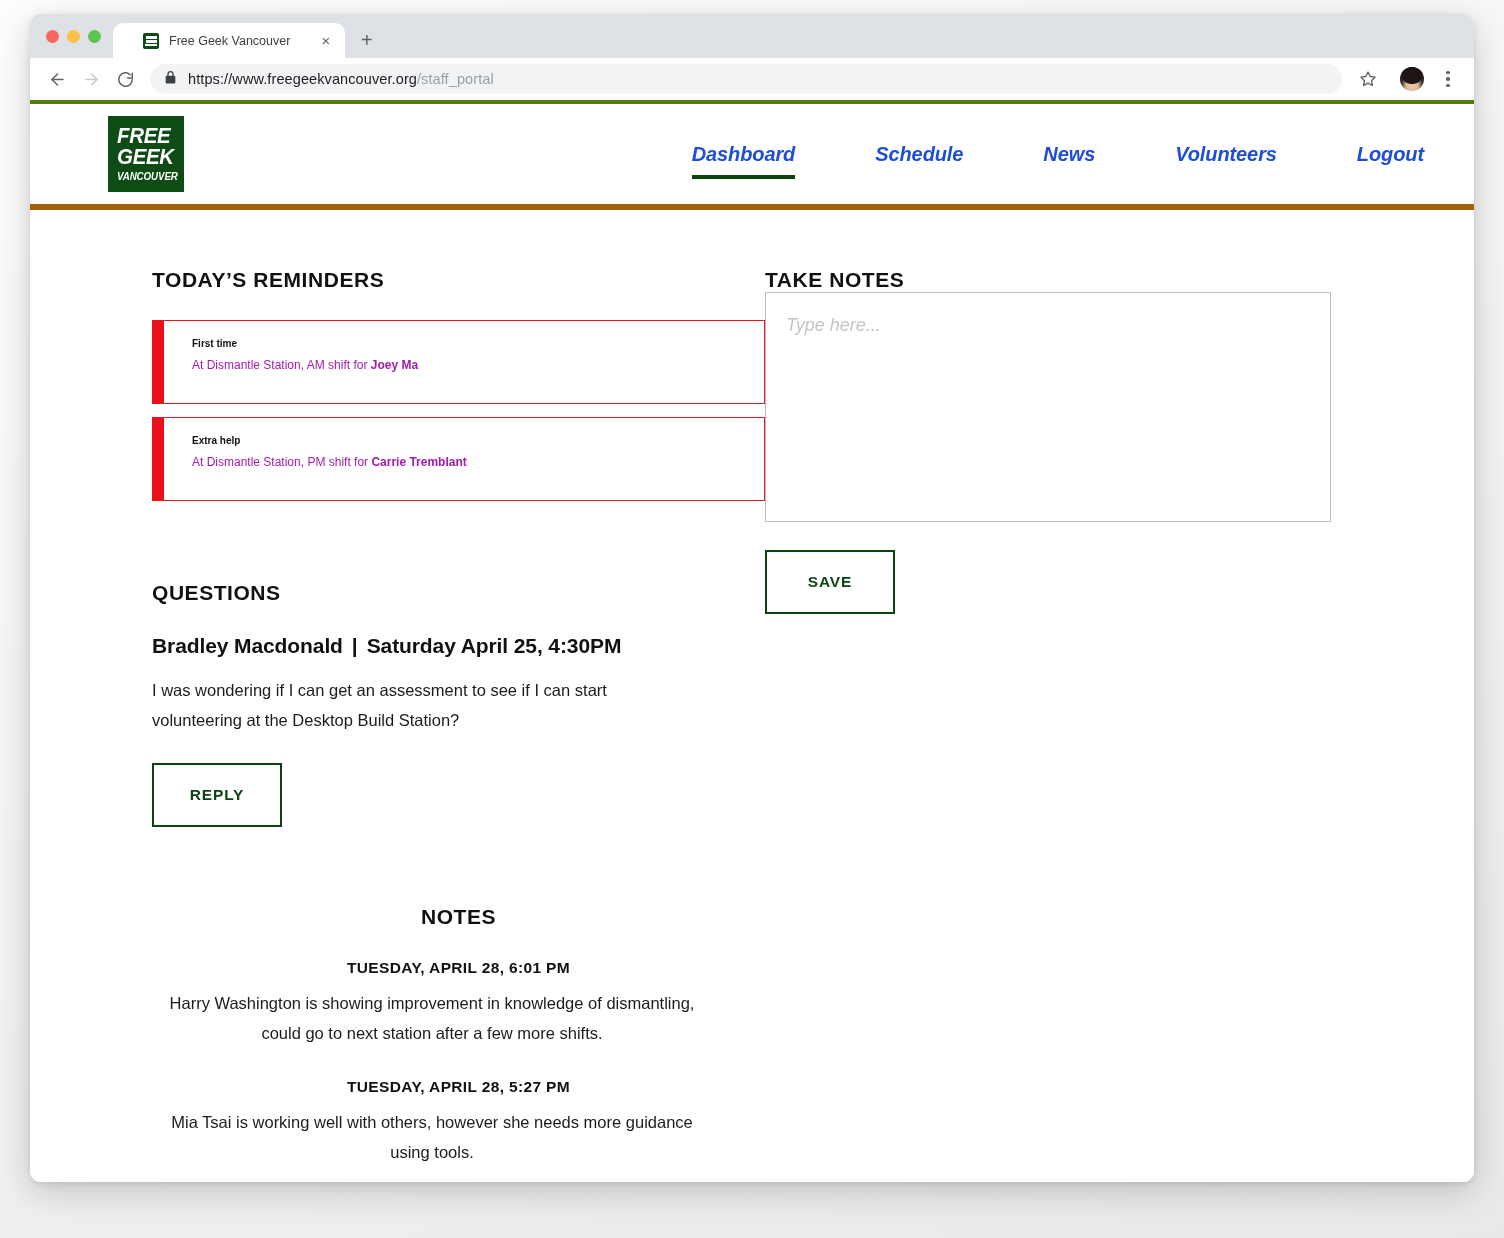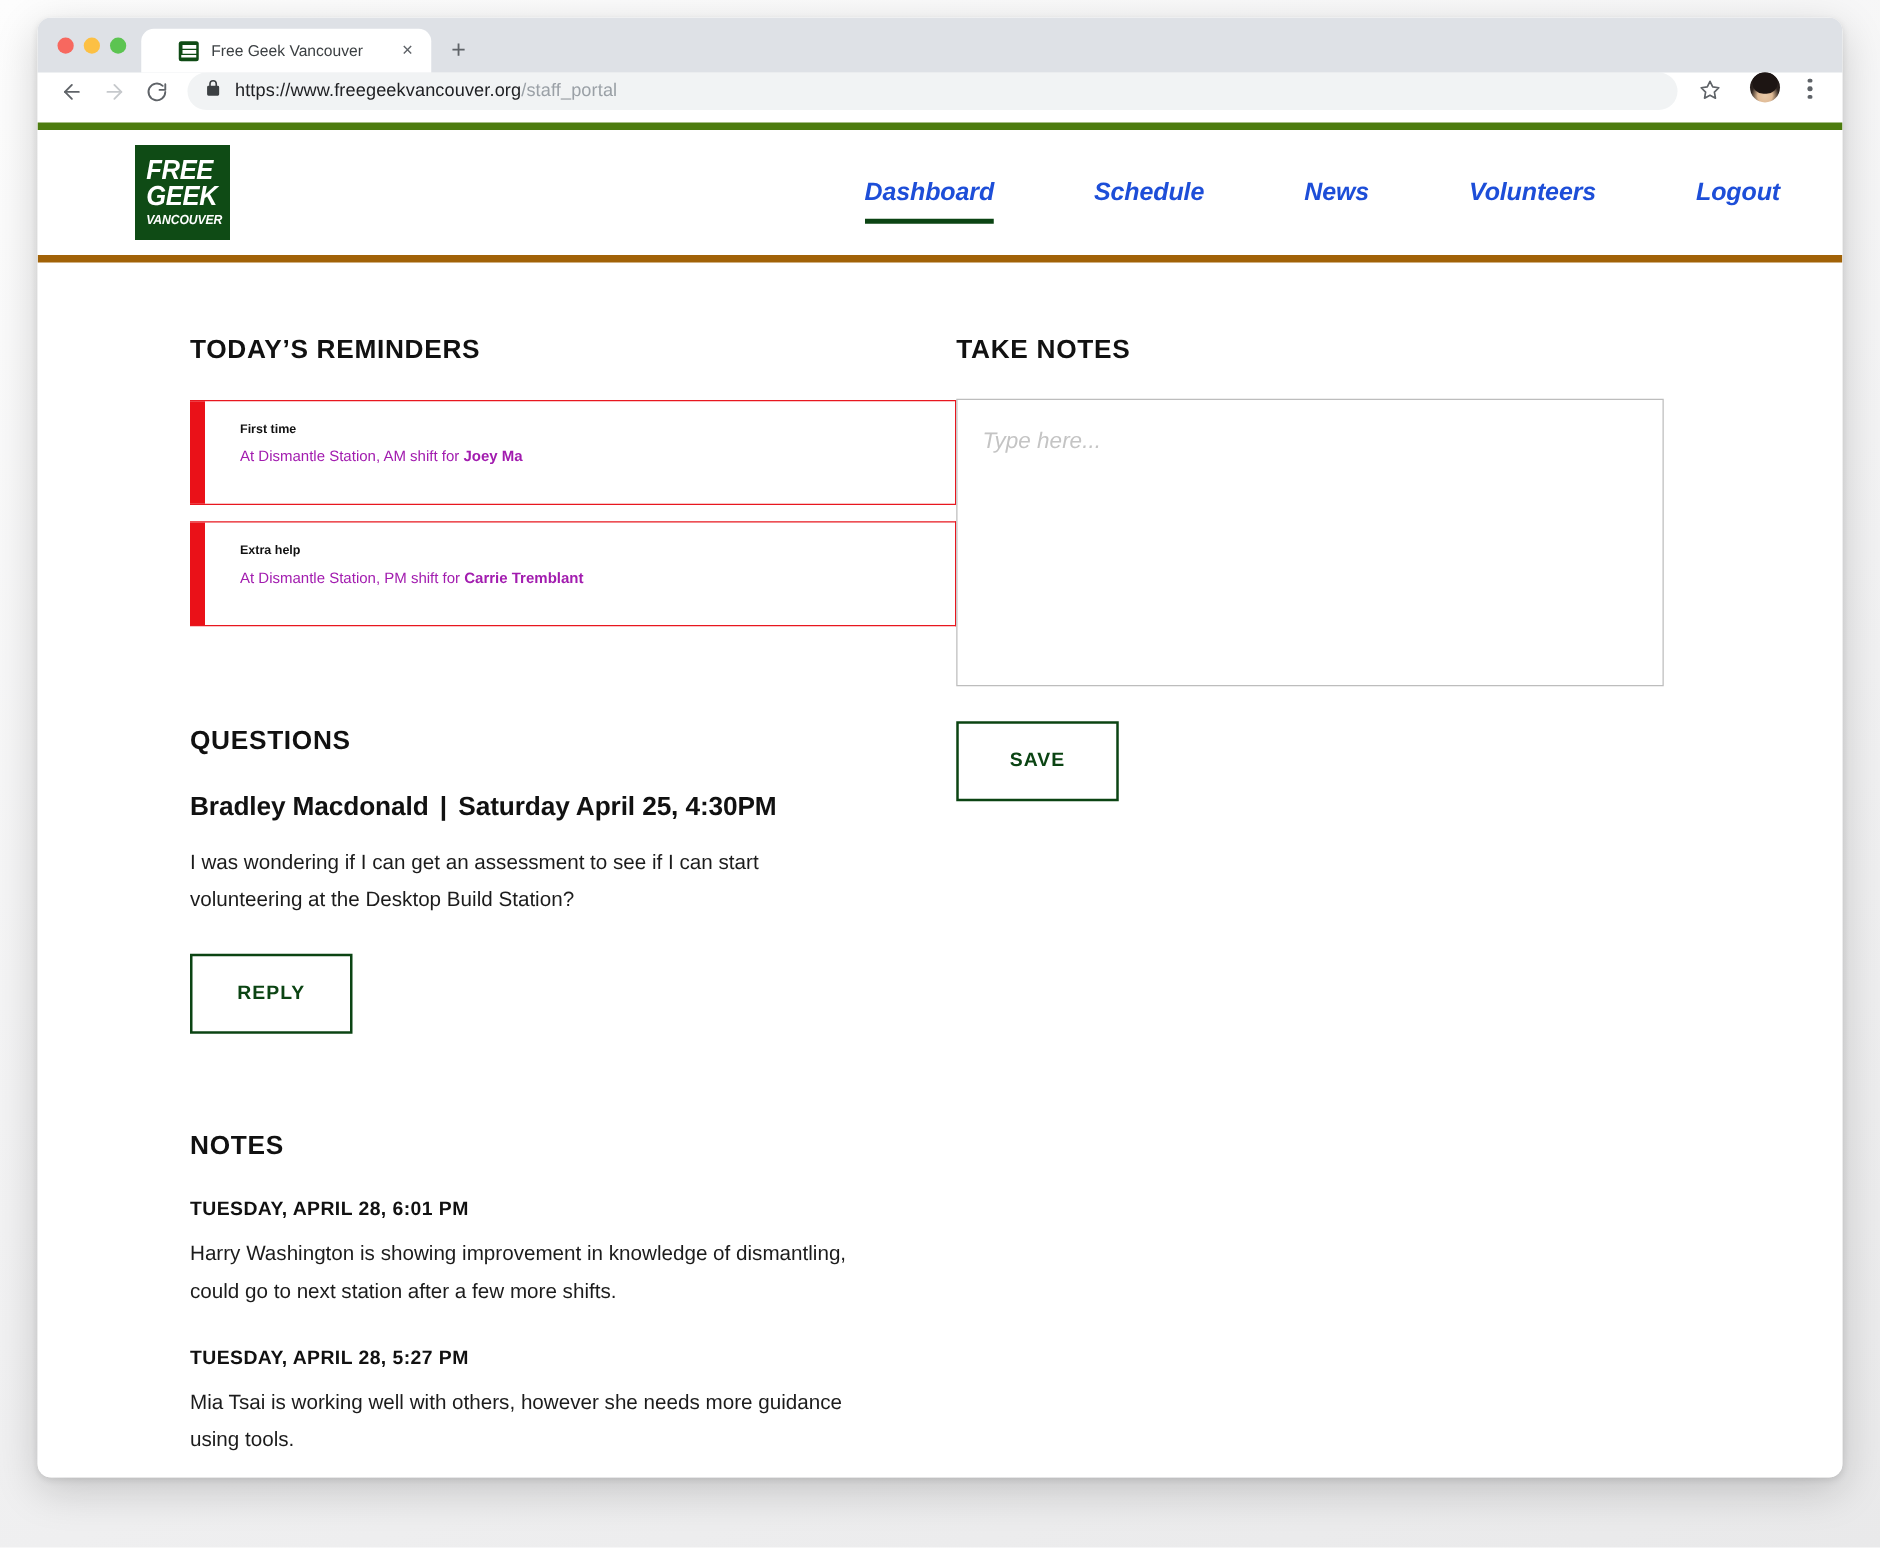--- a/index.html
+++ b/index.html
@@ -117,24 +117,25 @@
     margin: 0 0 8px 16px;
     cursor: pointer;
     font-weight: 300;
   }
 
   
   .toolbar {
     height: 46px;
     background: #ffffff;
     display: flex;
+    align-items: center;
     padding: 0 16px 0 12px;
     gap: 4px;
     flex: none;
-    border-bottom: 6px solid #4d7c0f;
+    border-bottom: 4px solid #4d7c0f;
   }
 
   .nav-btn {
     width: 30px; height: 30px;
     display: flex; align-items: center; justify-content: center;
     color: #5f6368;
     border-radius: 50%;
     cursor: pointer;
     flex: none;
   }
@@ -359,41 +360,40 @@
     background: #ffffff;
     color: #0b4413;
     font-family: Liberation Sans, sans-serif;
     font-size: 15.5px;
     font-weight: 700;
     letter-spacing: 0.8px;
     cursor: pointer;
   }
 
   
-  .notes-list { margin-top: 78px; }
+  .notes-list { margin-top: 78px; text-align: center; }
   .note-item { margin-top: 30px; }
   .note-date {
     font-size: 15.5px;
     font-weight: 700;
     color: #111111;
     letter-spacing: 0.35px;
     text-transform: uppercase;
   }
   .note-body {
     margin-top: 11px;
     font-size: 16.5px;
     line-height: 30px;
     color: #1c1c1c;
     max-width: 560px;
   }
 
   
   .notes-panel { padding-top: 0; }
   .notes-area {
-    margin-top: 27px;
     width: 566px;
     height: 230px;
     border: 1px solid #bdbdbd;
     background: #ffffff;
     padding: 22px 20px;
     font-family: "Liberation Sans", sans-serif;
     font-size: 18px;
     color: #1c1c1c;
     resize: none;
     outline: none;

